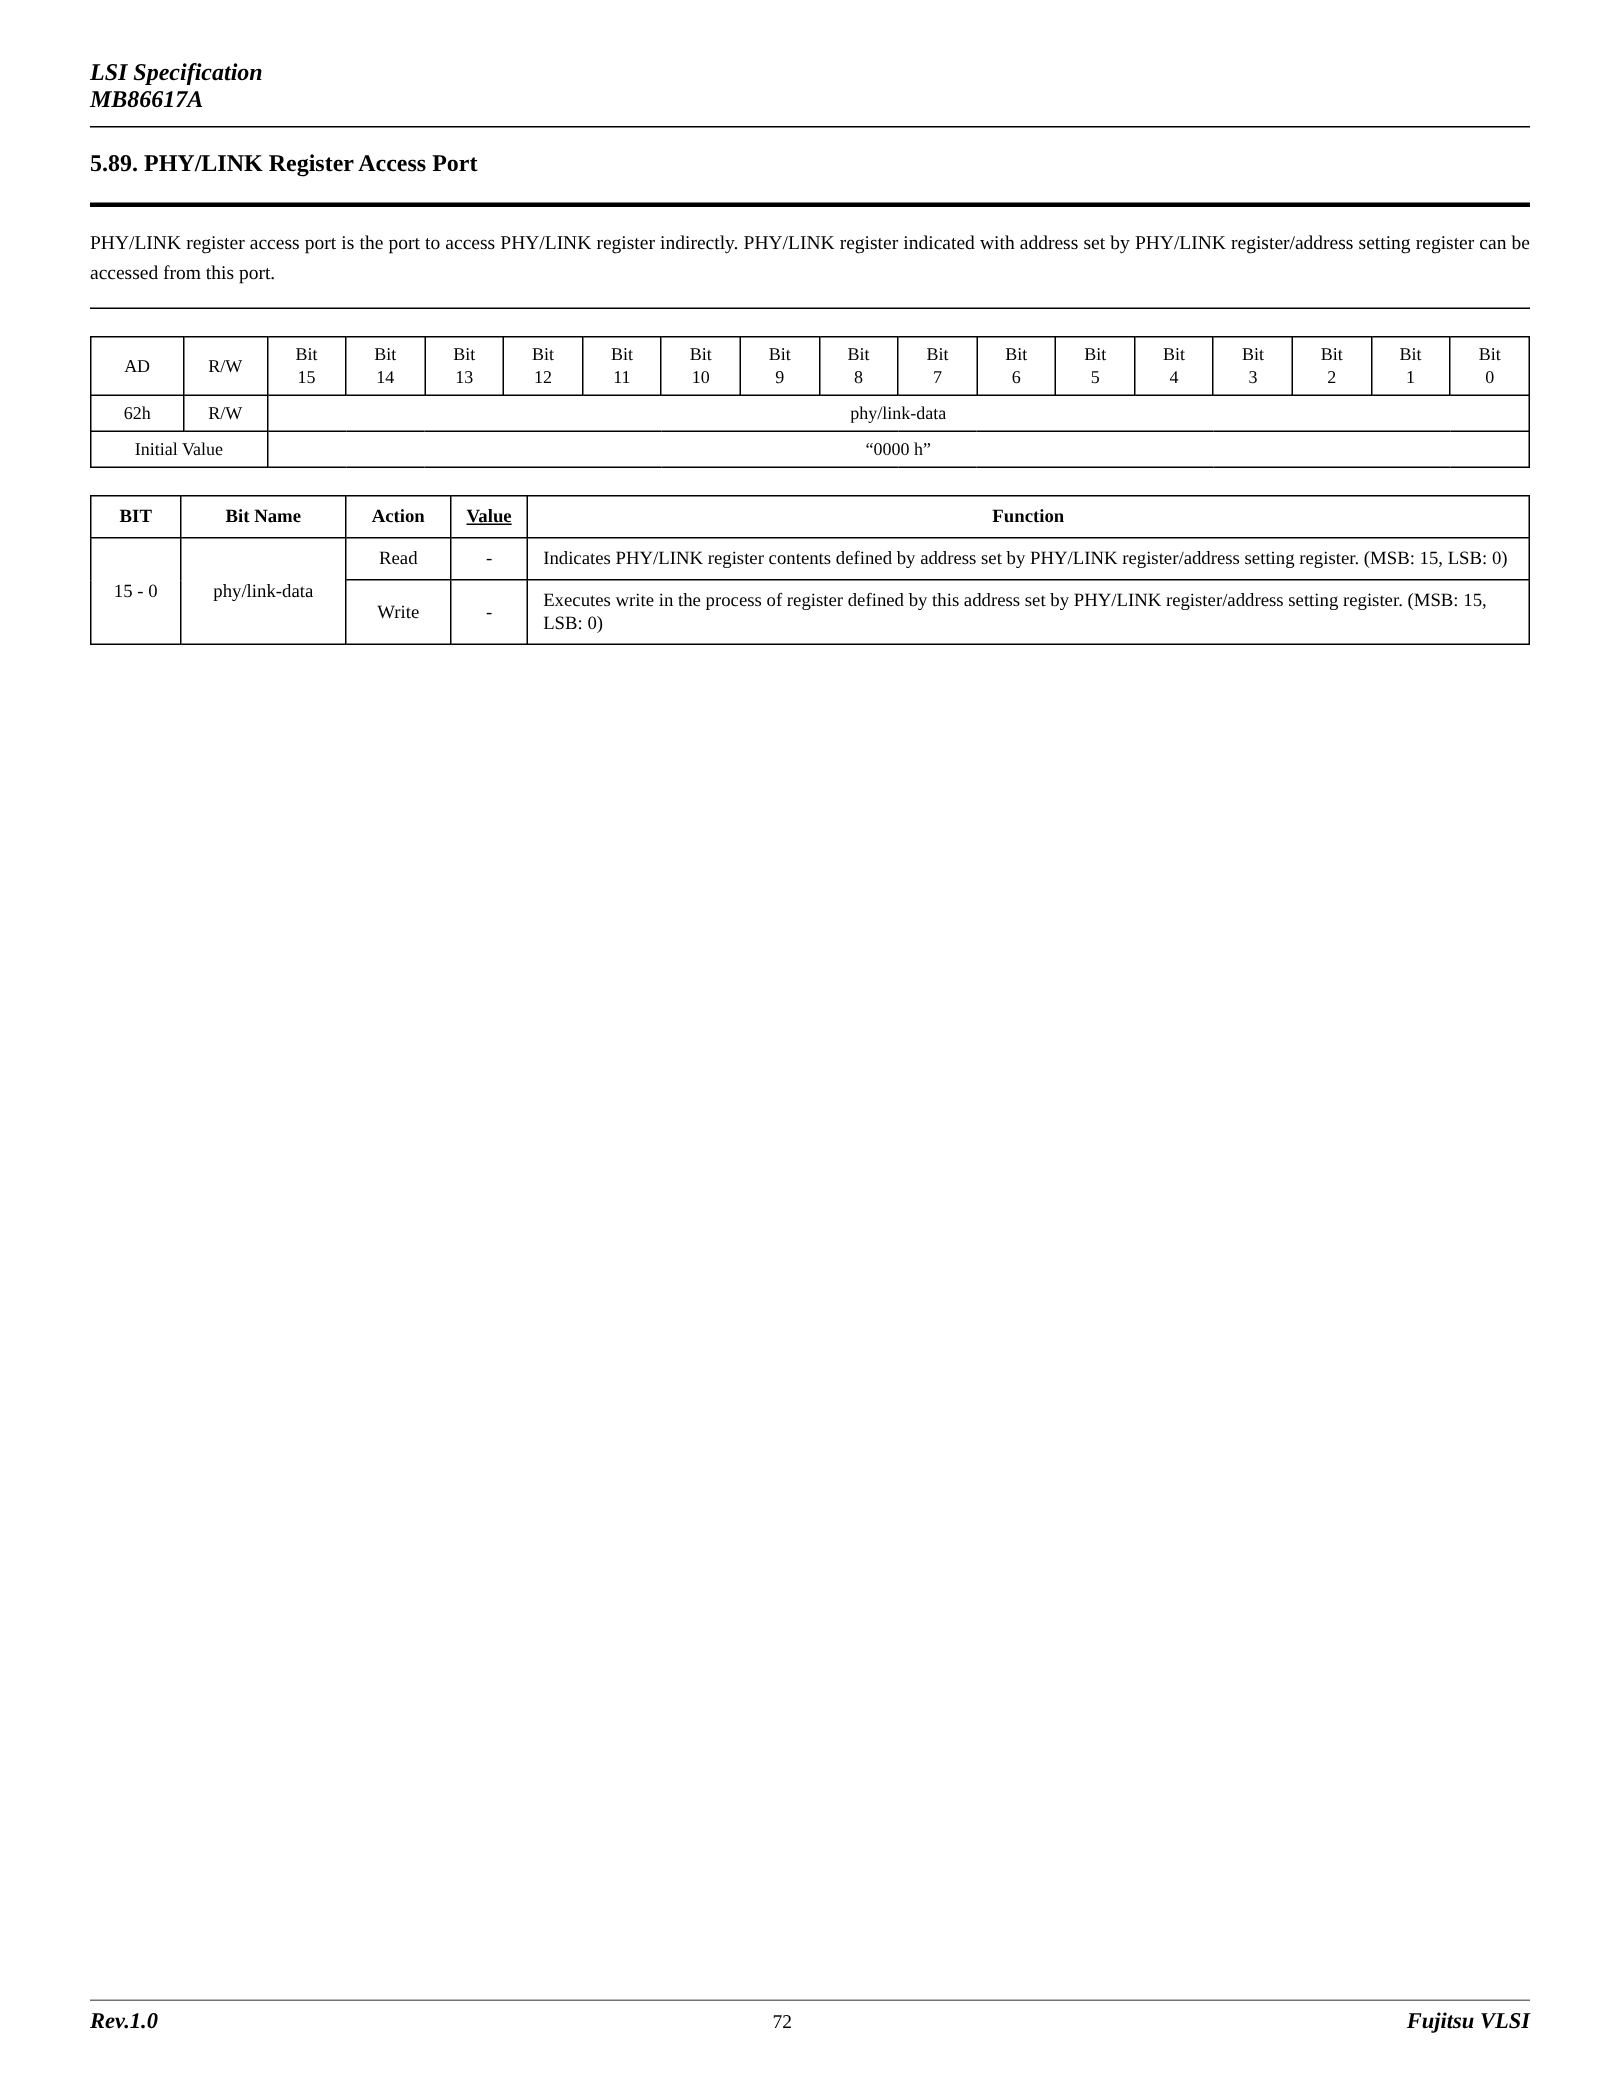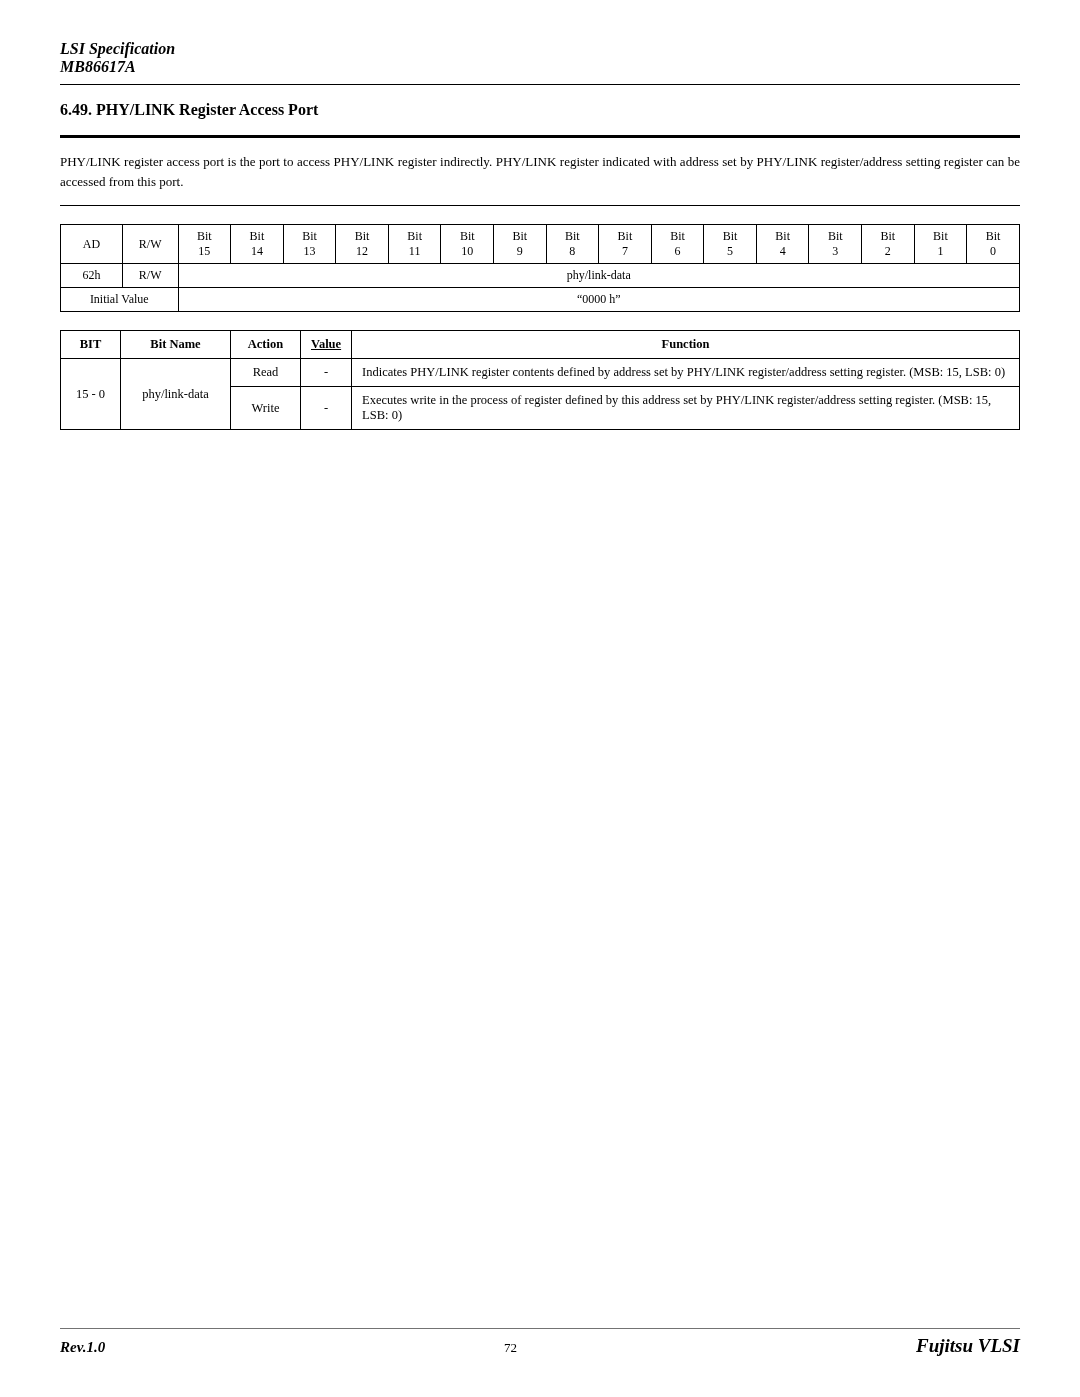--- a/index.html
+++ b/index.html
@@ -146,37 +146,37 @@
       font-size: 15px;
       font-weight: bold;
     }
 
     .footer-center {
       font-size: 13px;
     }
 
     .footer-right {
       font-style: italic;
-      font-size: 19px;
+      font-size: 15px;
       font-weight: bold;
     }
   </style>
 </head>
 <body>
 
 <div class="page-container">
 
   <div class="page-header">
     <span class="header-left">LSI Specification</span>
     <span class="header-right">MB86617A</span>
   </div>
   <hr class="header-divider">
 
   <div class="section-title">
-    <span>6.49.</span>
+    <span>5.89.</span>
     <span>PHY/LINK Register Access Port</span>
   </div>
 
   <hr class="thick-divider">
 
   <p class="description">PHY/LINK register access port is the port to access PHY/LINK register indirectly.  PHY/LINK register indicated with address set by PHY/LINK register/address setting register can be accessed from this port.</p>
 
   <hr class="thin-divider">
 
   <table class="reg-table">

